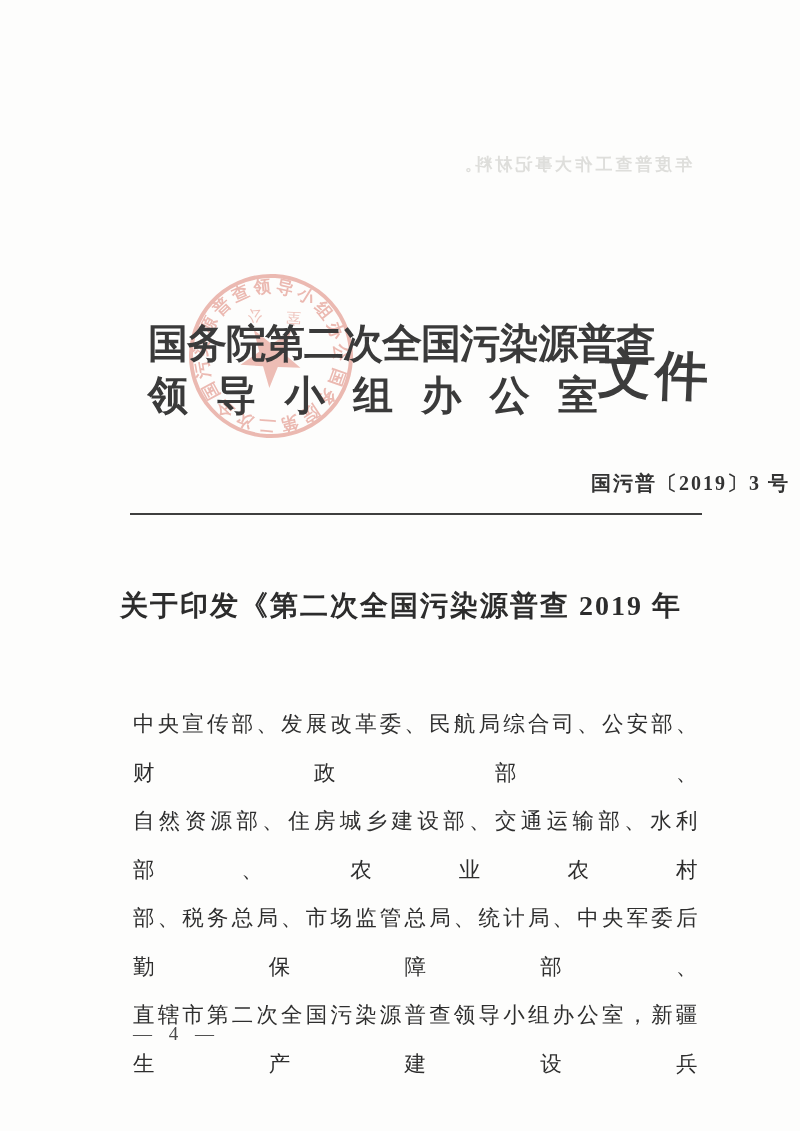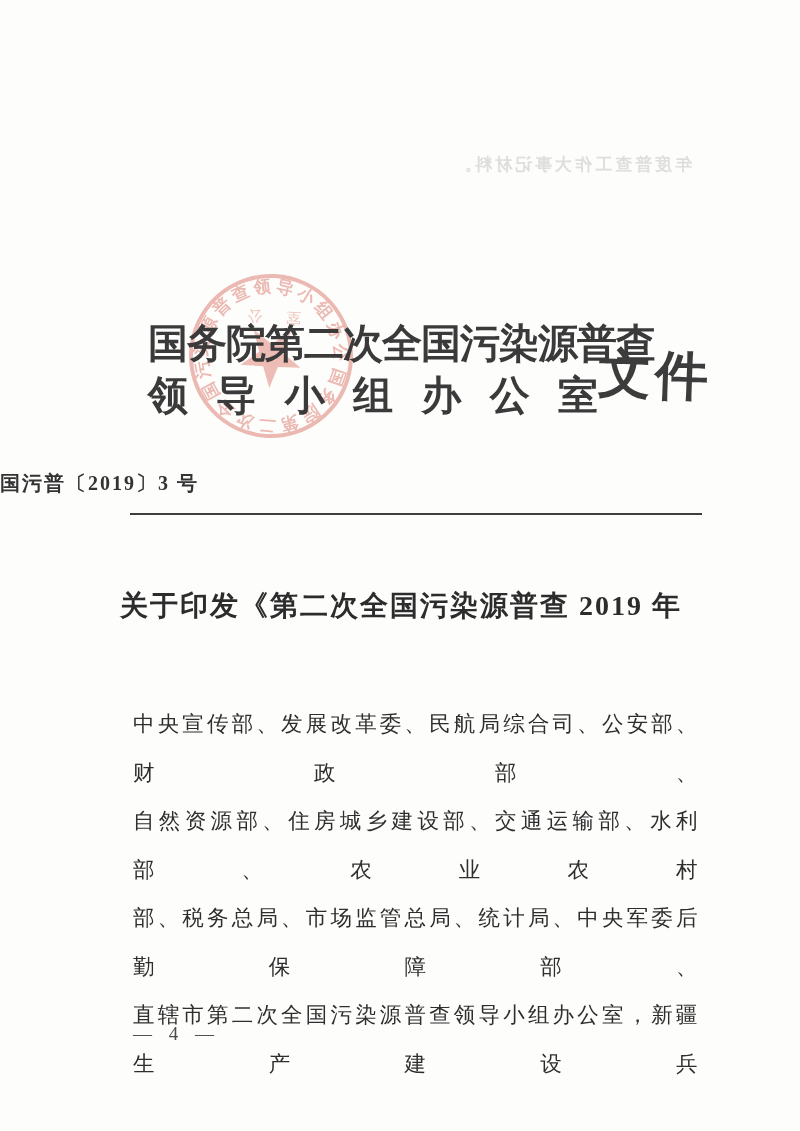--- a/index.html
+++ b/index.html
@@ -71,21 +71,21 @@
     letter-spacing: 4px;
     transform: rotate(2deg);
     z-index: 2;
   }
 
   .doc-number {
     position: absolute;
     top: 470px;
     left: 0;
     width: 790px;
-    text-align: left;
+    text-align: right;
     font-size: 20px;
     font-weight: bold;
     letter-spacing: 2px;
     color: #333;
   }
 
   .rule {
     position: absolute;
     top: 513px;
     left: 130px;

